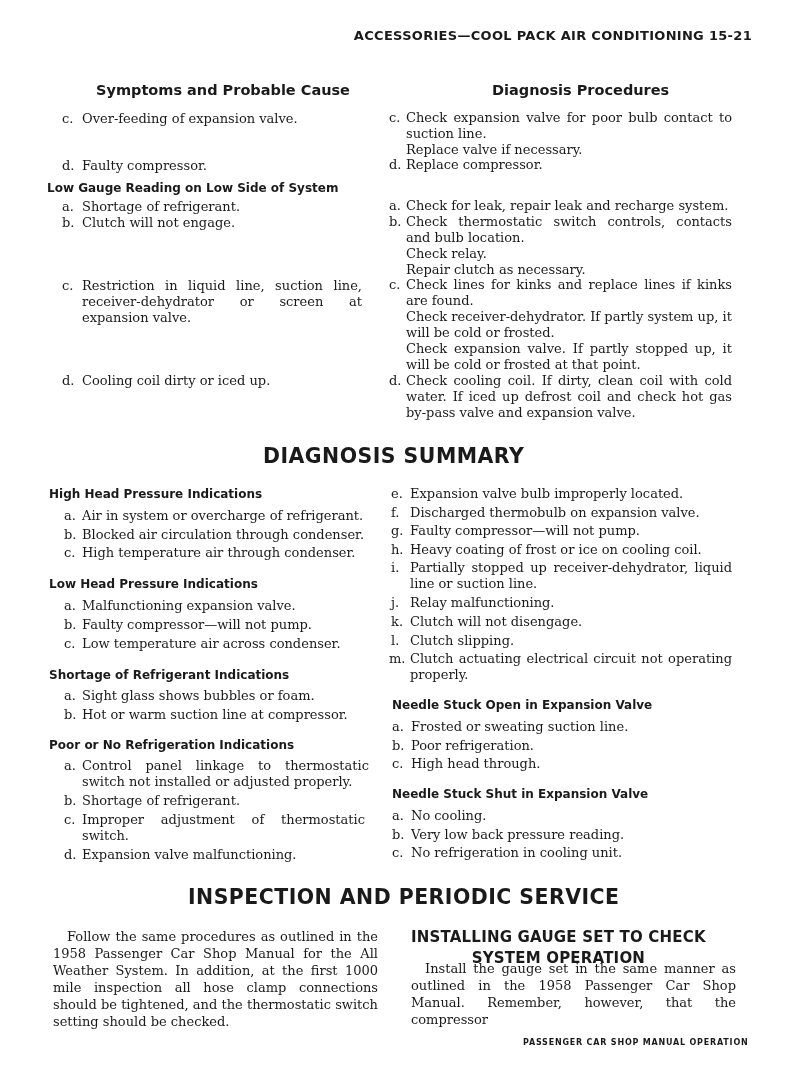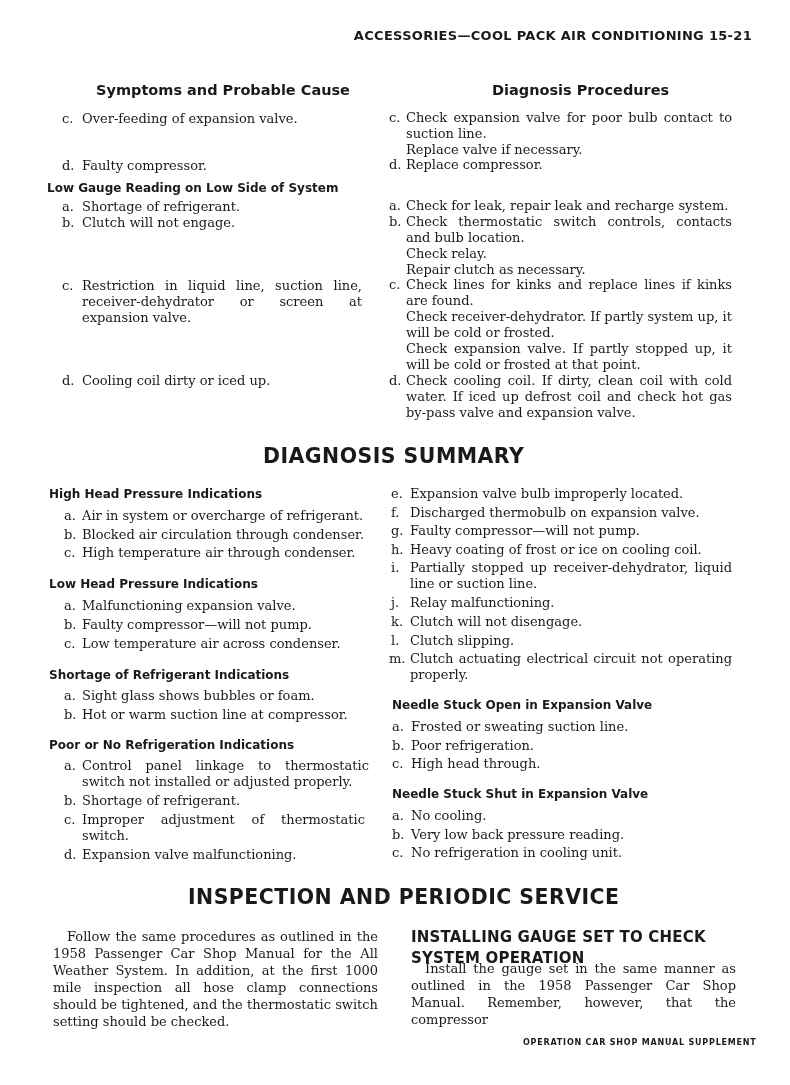--- a/index.html
+++ b/index.html
@@ -147,19 +147,19 @@
 <div class="line serif" style="left:411px; top:808px;">No cooling.</div>
 <div class="line serif" style="left:392px; top:827px;">b.</div>
 <div class="line serif" style="left:411px; top:827px;">Very low back pressure reading.</div>
 <div class="line serif" style="left:392px; top:845px;">c.</div>
 <div class="line serif" style="left:411px; top:845px;">No refrigeration in cooling unit.</div>
 
 <div class="abs sans bighead" style="left:188px; top:884px;">INSPECTION AND PERIODIC SERVICE</div>
 
 <div class="para serif" style="left:53px; top:928px; width:325px;">Follow the same procedures as outlined in the 1958 Passenger Car Shop Manual for the All Weather System. In addition, at the first 1000 mile inspection all hose clamp connections should be tightened, and the thermostatic switch setting should be checked.</div>
 
-<div class="abs sans install-head" style="left:411px; top:927px;">
+<div class="abs sans install-head" style="left:411px; top:927px;text-align:center;">
   <div>INSTALLING GAUGE SET TO CHECK</div>
   <div>SYSTEM OPERATION</div>
 </div>
 <div class="para serif" style="left:411px; top:960px; width:325px;">Install the gauge set in the same manner as outlined in the 1958 Passenger Car Shop Manual. Remember, however, that the compressor</div>
 
-<div class="abs sans footer" style="left:523px; top:1038px;">OPERATION CAR SHOP MANUAL SUPPLEMENT</div>
+<div class="abs sans footer" style="left:523px; top:1038px;">PASSENGER CAR SHOP MANUAL OPERATION</div>
 
 </body></html>

